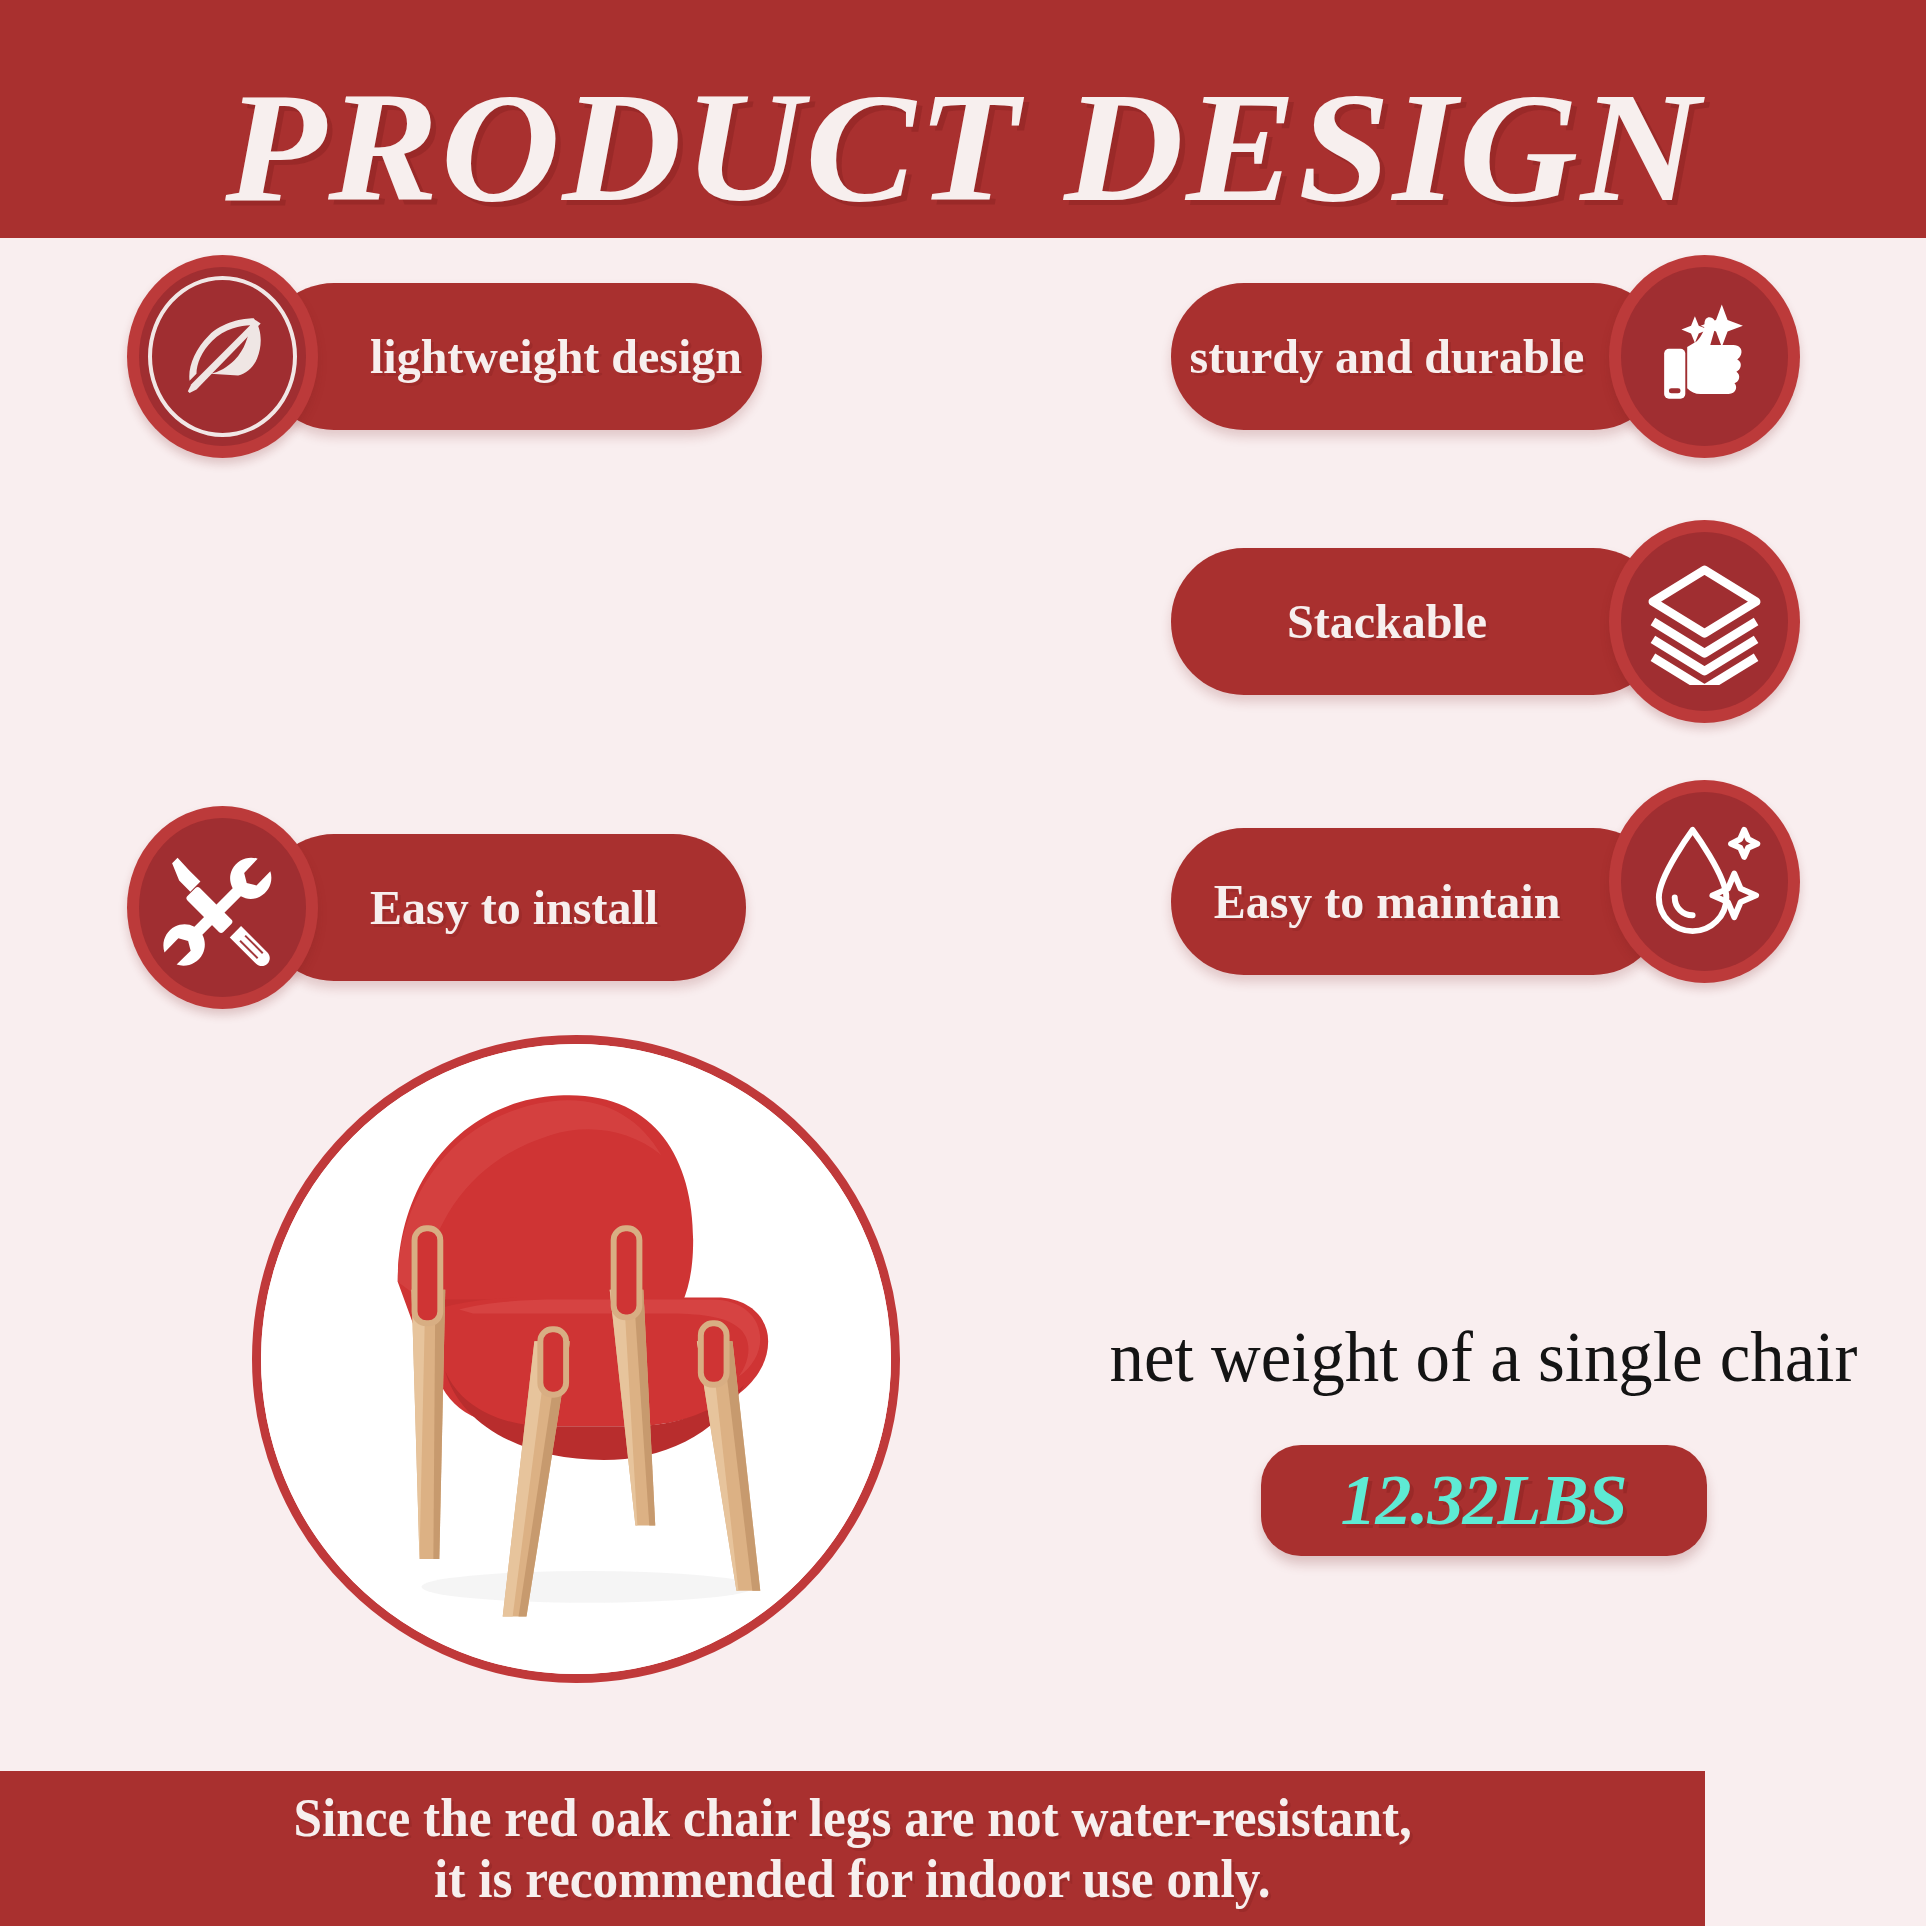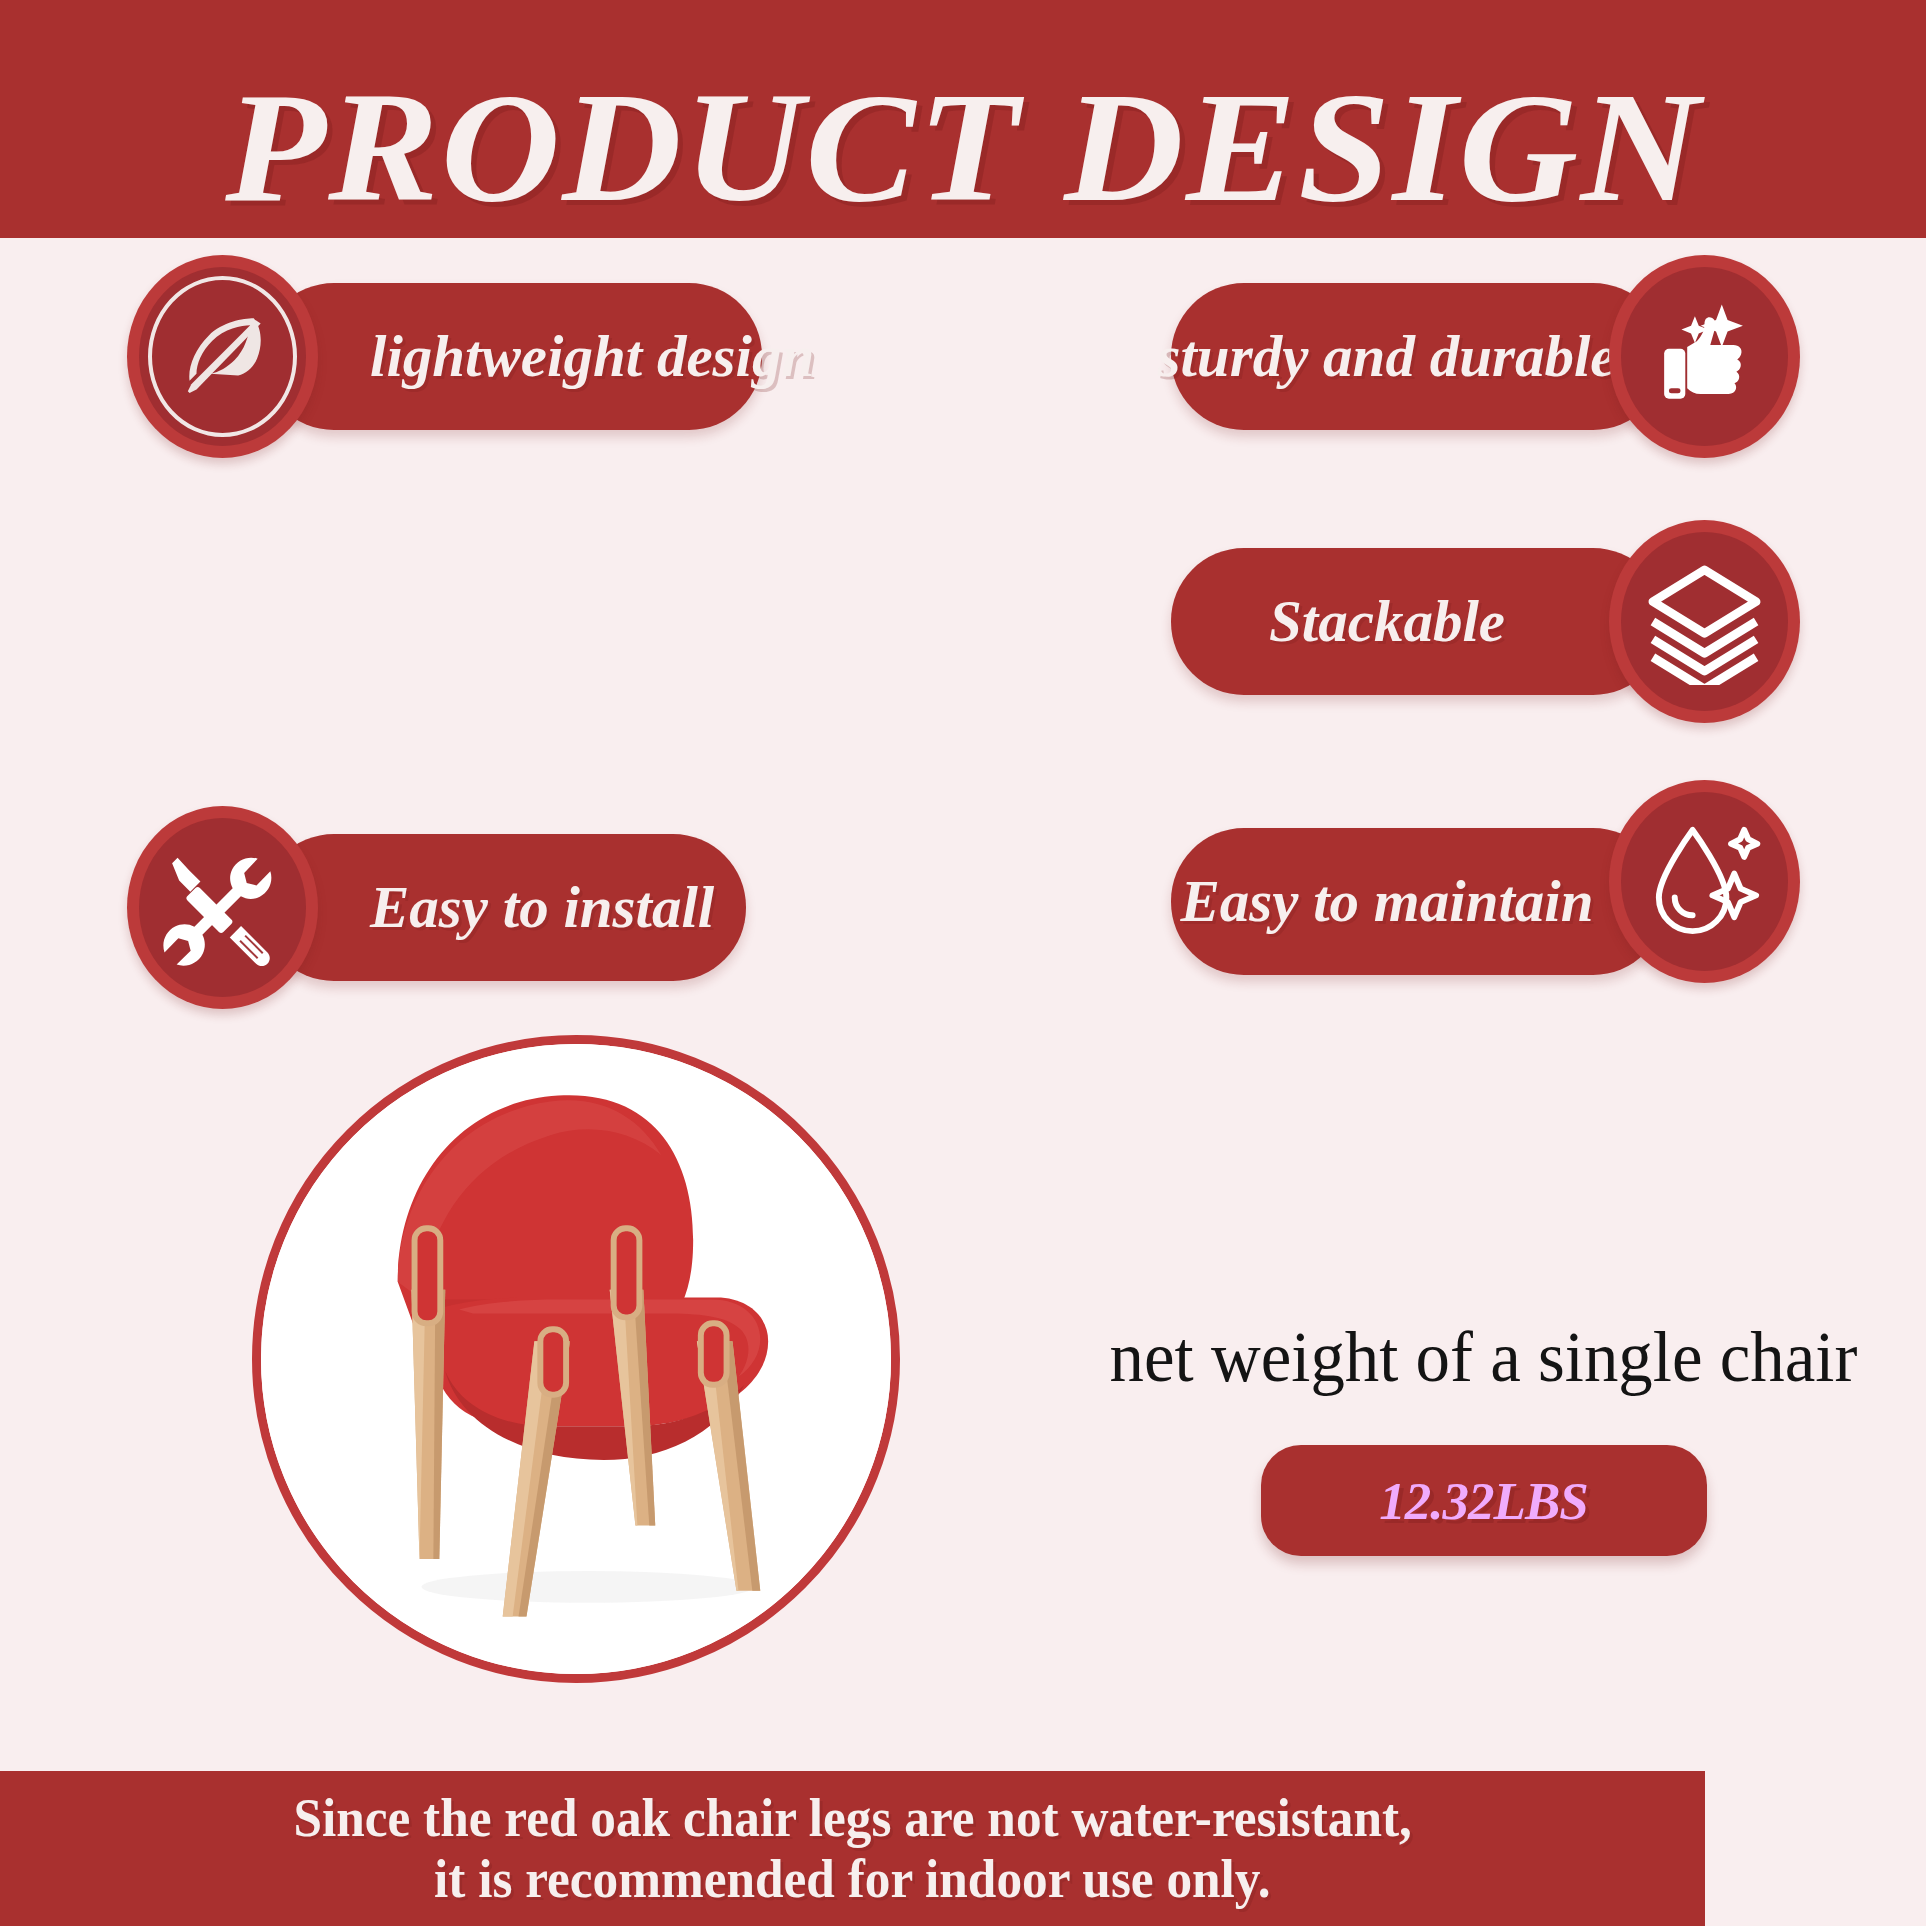--- a/index.html
+++ b/index.html
@@ -76,23 +76,22 @@
     display:flex;
     align-items:center;
     box-shadow:0 7px 11px rgba(120,30,30,0.18);
   }
   .feature.left .pill{ margin-left:-57px; padding-left:109px; padding-right:46px; justify-content:flex-start; }
   .feature.right .pill{ margin-right:-57px; padding-right:109px; padding-left:46px; justify-content:center; }
 
   .pill-label{
     color:#f7efee;
     font-family:"Liberation Serif", serif;
-    font-style:italic;
     font-weight:700;
-    font-size:59px;
+    font-size:48px;
     white-space:nowrap;
     text-shadow:3px 3px 0 rgba(120,28,28,0.22);
   }
 
   
   #f-lightweight { top:0px;   }
   #f-compass     { top:265px; }
   #f-install     { top:551px; }
   #f-sturdy      { top:0px;   }
   #f-stackable   { top:265px; }
@@ -134,25 +133,25 @@
   }
   #weight-badge{
     margin:47px auto 0;
     width:446px; height:111px;
     background:#a9302f;
     border-radius:40px;
     display:flex; align-items:center; justify-content:center;
     box-shadow:0 8px 12px rgba(120,30,30,0.22);
   }
   #weight-value{
-    color:#f0abfc;
+    color:#5eead4;
     font-family:"Liberation Serif", serif;
     font-style:italic;
     font-weight:700;
-    font-size:53px;
+    font-size:72px;
     letter-spacing:-1px;
     text-shadow:4px 4px 0 rgba(120,28,28,0.30);
     white-space:nowrap;
   }
 
   
   #footer-band{
     position:absolute; left:0; bottom:0; width:1705px; height:156px;
     background:#a9302f;
     display:flex; flex-direction:column;

